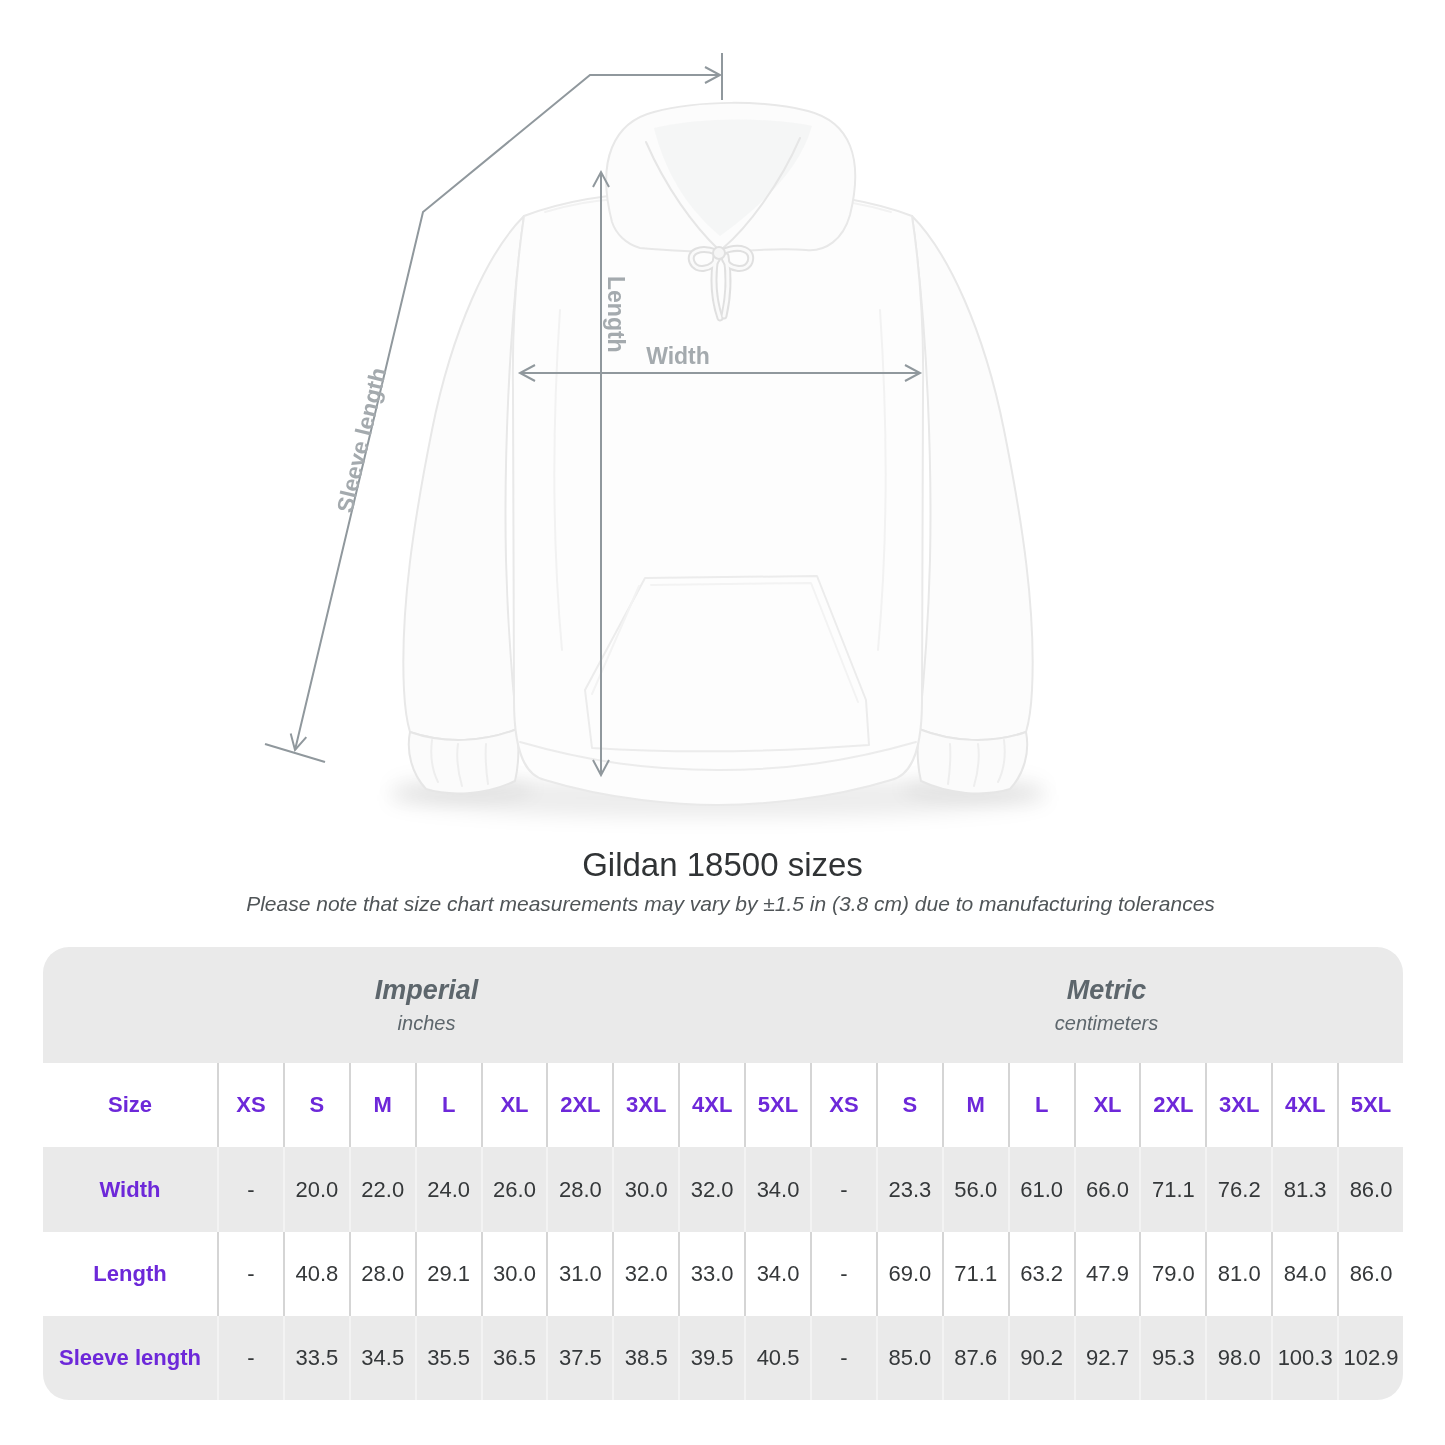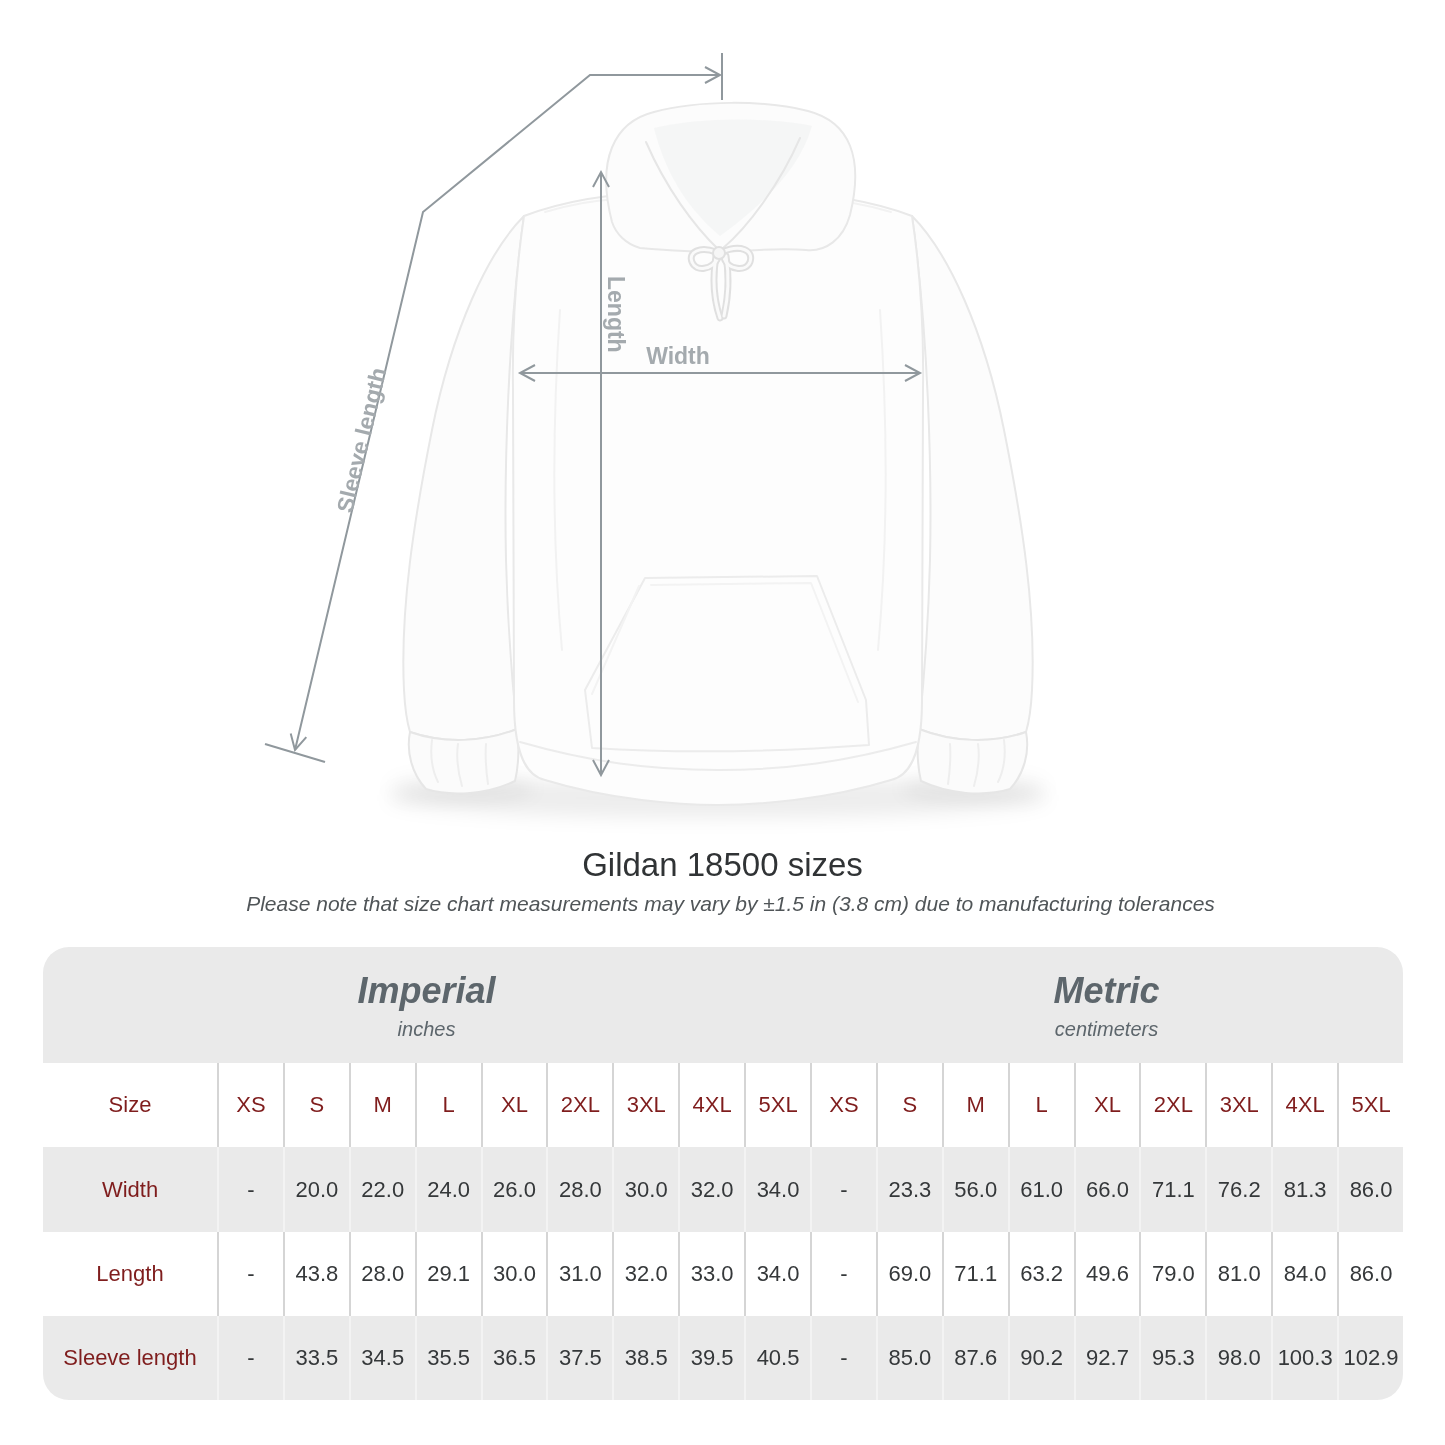--- a/index.html
+++ b/index.html
@@ -69,21 +69,21 @@
   }
   .band-half {
     display: flex;
     flex-direction: column;
     align-items: center;
     justify-content: center;
     gap: 6px;
     color: #5d666c;
   }
   .band-title {
-    font-size: 36px;
+    font-size: 27px;
     font-weight: 700;
     font-style: italic;
   }
   .band-unit {
     font-size: 20px;
     font-style: italic;
   }
   .trow {
     display: grid;
     grid-template-columns: 174px repeat(18, 1fr);
@@ -95,22 +95,22 @@
   .cell {
     display: flex;
     align-items: center;
     justify-content: center;
     box-sizing: border-box;
   }
   .trow .cell + .cell { border-left: 2px solid #d5d5d5; }
   #row-0 .cell + .cell,
   #row-2 .cell + .cell { border-left-color: #f3f3f3; }
   .hcell, .cell.label {
-    font-weight: 400;
-    color: #7f1d1d;
+    font-weight: 700;
+    color: #6d28d9;
     font-size: 22px;
   }
   .vcell {
     color: #35383a;
     font-size: 22px;
   }
 </style>
 </head>
 <body>
 
@@ -264,33 +264,33 @@
         <div class="cell vcell">61.0</div>
         <div class="cell vcell">66.0</div>
         <div class="cell vcell">71.1</div>
         <div class="cell vcell">76.2</div>
         <div class="cell vcell">81.3</div>
         <div class="cell vcell">86.0</div>
       </div>
     <div class="trow" id="row-1">
         <div class="cell label">Length</div>
         <div class="cell vcell">-</div>
-        <div class="cell vcell">43.8</div>
+        <div class="cell vcell">40.8</div>
         <div class="cell vcell">28.0</div>
         <div class="cell vcell">29.1</div>
         <div class="cell vcell">30.0</div>
         <div class="cell vcell">31.0</div>
         <div class="cell vcell">32.0</div>
         <div class="cell vcell">33.0</div>
         <div class="cell vcell">34.0</div>
         <div class="cell vcell">-</div>
         <div class="cell vcell">69.0</div>
         <div class="cell vcell">71.1</div>
         <div class="cell vcell">63.2</div>
-        <div class="cell vcell">49.6</div>
+        <div class="cell vcell">47.9</div>
         <div class="cell vcell">79.0</div>
         <div class="cell vcell">81.0</div>
         <div class="cell vcell">84.0</div>
         <div class="cell vcell">86.0</div>
       </div>
     <div class="trow" id="row-2">
         <div class="cell label">Sleeve length</div>
         <div class="cell vcell">-</div>
         <div class="cell vcell">33.5</div>
         <div class="cell vcell">34.5</div>

